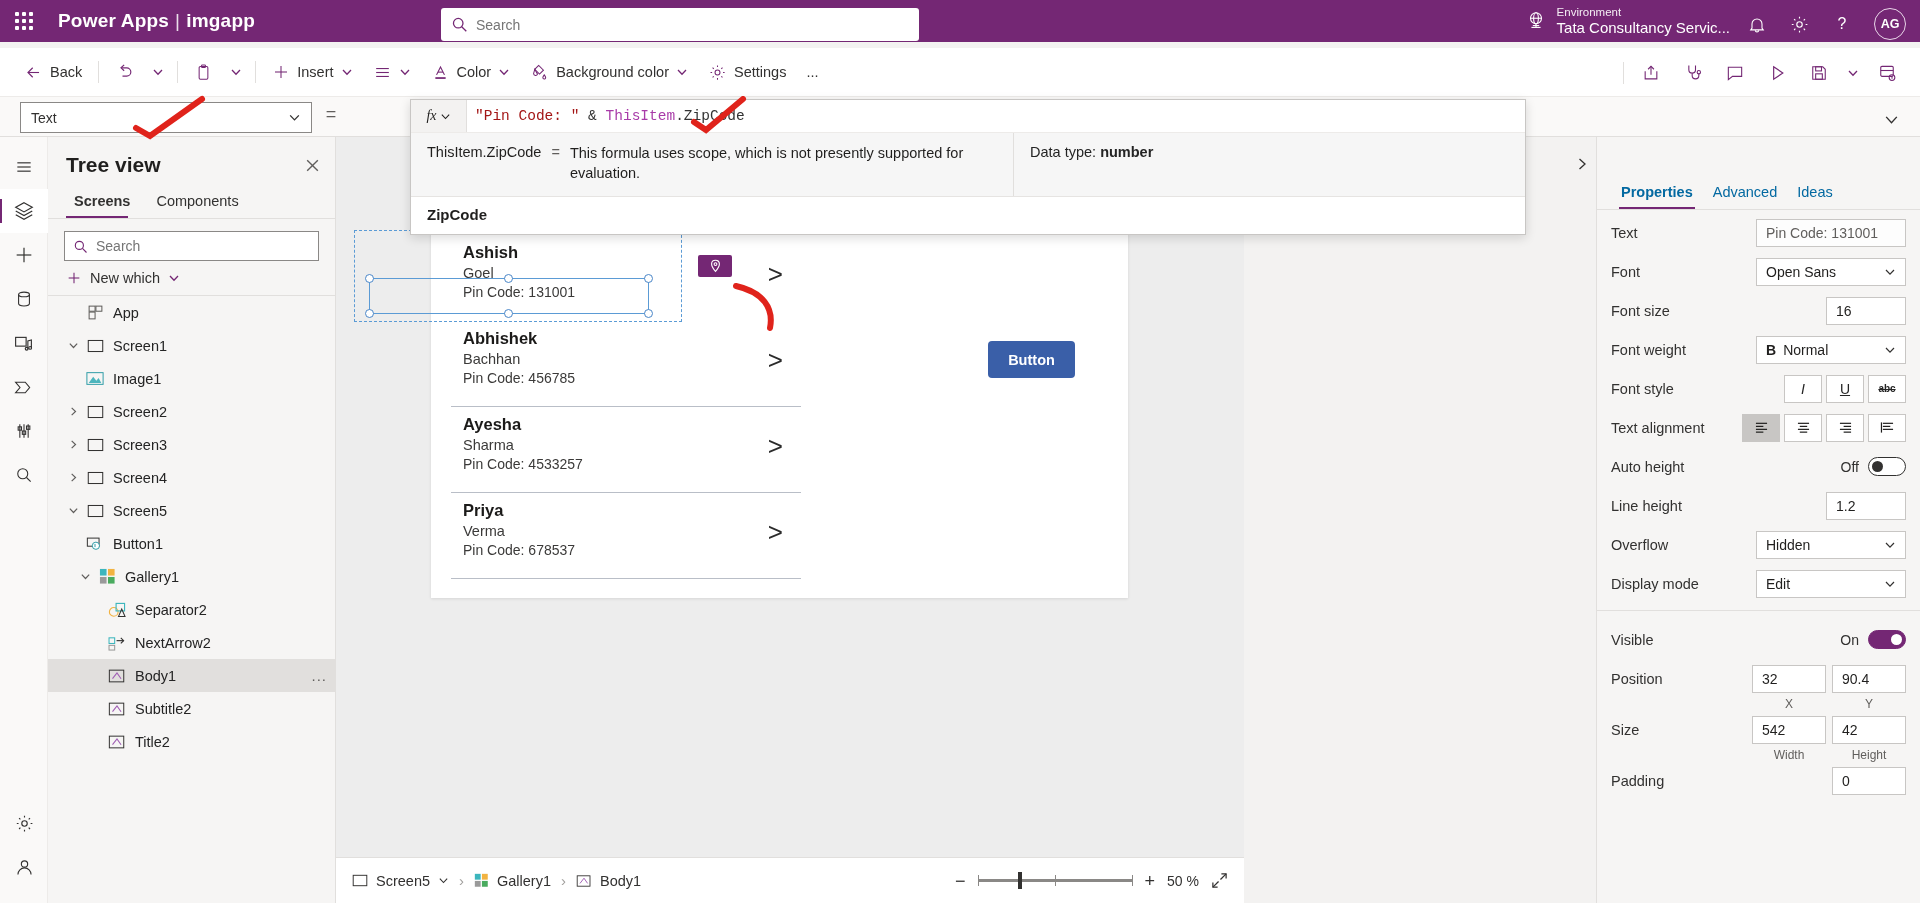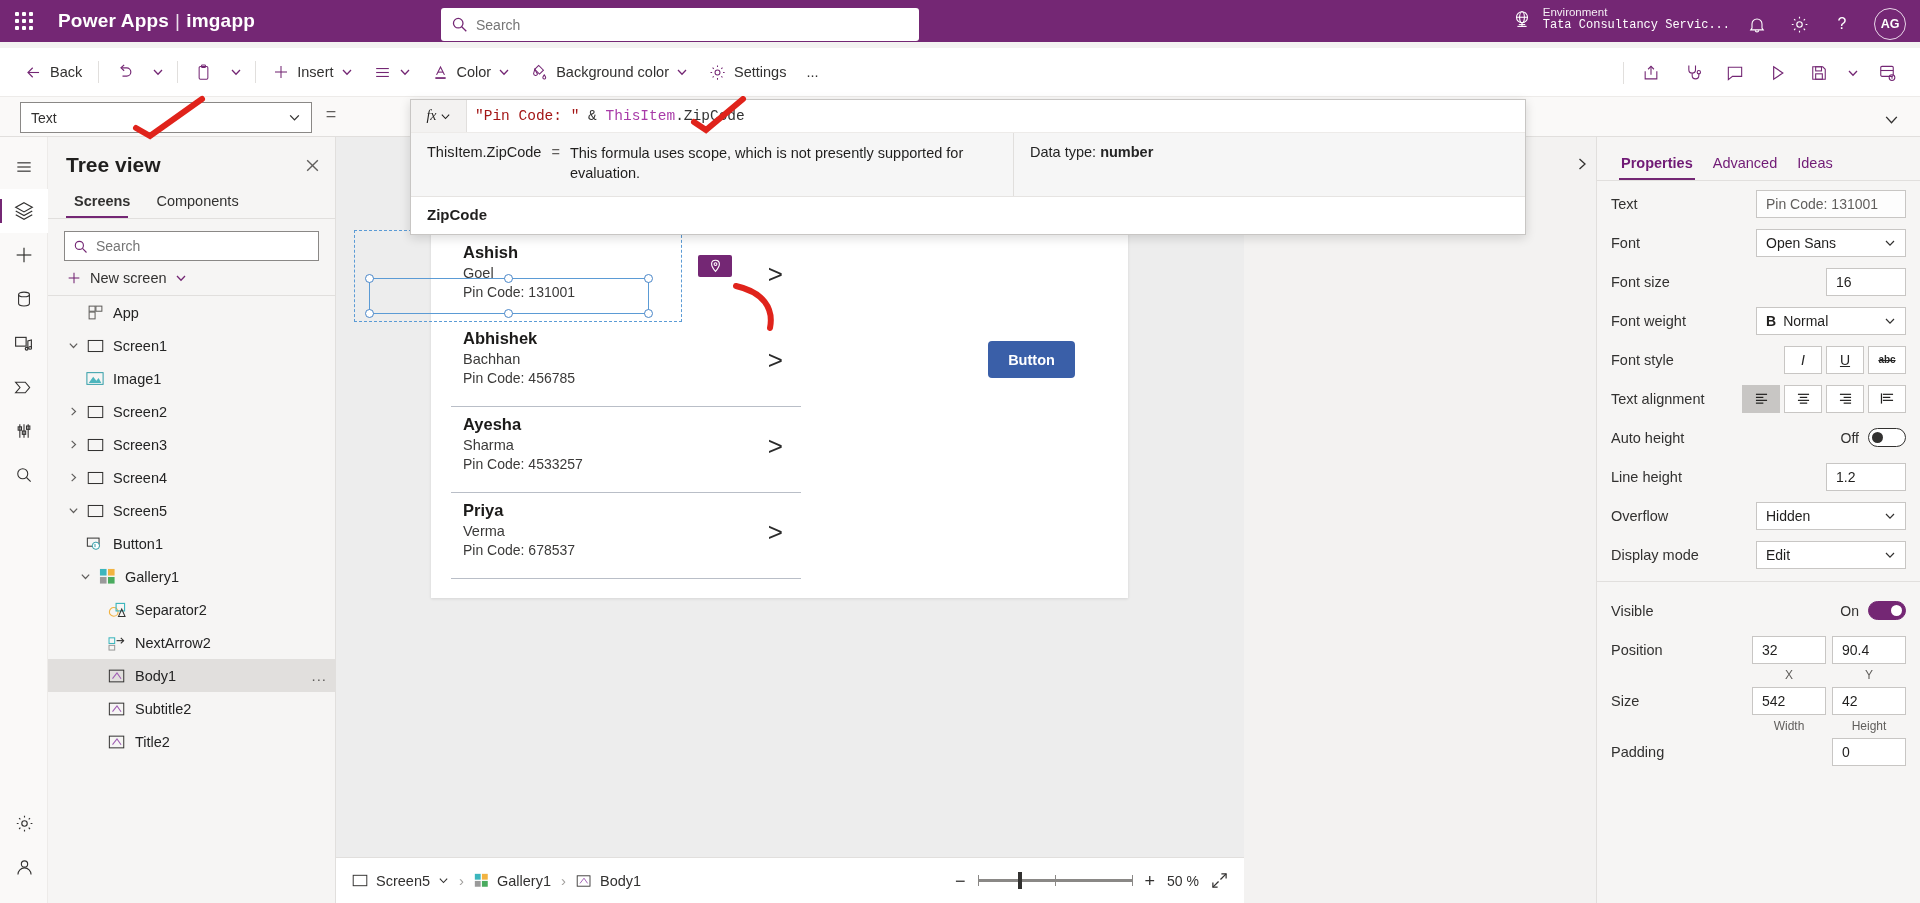--- a/index.html
+++ b/index.html
@@ -30,21 +30,21 @@
   #searchwrap .mag{ margin-right:8px; }
   #searchwrap input{
     border:0; outline:0; font-size:14px; color:#323130; width:100%;
     font-family:"Liberation Sans", sans-serif; background:transparent;
   }
   #env{
     position:absolute; right:190px; top:6px; display:flex; align-items:center; gap:10px;
   }
   #env .envtext{ line-height:1.15; }
   #env .envlbl{ font-size:11.5px; opacity:.92; }
-  #env .envval{ font-size:12px;font-family:Liberation Mono, monospace; }
+  #env .envval{ font-size:15px; }
   #topicons{ position:absolute; right:14px; top:0; height:48px; display:flex; align-items:center; gap:22px; }
   .tico{ cursor:pointer; display:flex; align-items:center; justify-content:center; }
   #avatar{
     width:32px;height:32px;border-radius:50%; border:1.4px solid #e9d6e9;
     display:flex;align-items:center;justify-content:center;font-size:12.5px;font-weight:600;
     background:#742774;
   }
 
   
   #cmdbar{
@@ -203,21 +203,21 @@
 
   
   .ann{ position:absolute; pointer-events:none; z-index:60; }
 
   
   #props{
     position:absolute; right:0; top:137px; width:324px; height:766px;
     background:#f6f5f4; border-left:1px solid #e1dfdd; overflow:hidden;
   }
   #ptabs{ display:flex; padding:12px 14px 0 14px; border-bottom:1px solid #e1dfdd; }
-  .ptab{ font-size:14.5px; color:#701a75; padding:6px 10px 9px 10px; cursor:pointer; position:relative; }
+  .ptab{ font-size:14.5px; color:#0369a1; padding:6px 10px 9px 10px; cursor:pointer; position:relative;margin-top:29px; }
   .ptab.sel{ font-weight:700; }
   .ptab.sel:after{ content:""; position:absolute; left:8px; right:8px; bottom:0; height:2.5px; background:#742774; }
   .prow{ display:flex; align-items:center; height:33px; padding:0 14px; margin-top:6px; }
   .plabel{ font-size:14.5px; color:#323130; flex:1; }
   .pfield{
     background:#fff; border:1px solid #c8c6c4; height:28px; display:flex; align-items:center;
     padding:0 9px; font-size:14px; color:#201f1e;
   }
   .pfield.readonly{ background:#fdfdfd; color:#605e5c; }
   .pfield.w150{ width:150px; } .pfield.w150 .cv{ margin-left:auto; }
@@ -607,21 +607,21 @@
         </svg>
     </span>
     <input placeholder="Search" style="">
   </div>
 
   <div id="newscreen">
     <svg width="16" height="16" viewBox="0 0 24 24" fill="none" stroke="#742774" stroke-width="1.6">
         <line x1="12" y1="4" x2="12" y2="20"></line>
         <line x1="4" y1="12" x2="20" y2="12"></line>
       </svg>
-    <span>New screen</span>
+    <span>New which</span>
     <svg width="12" height="12" viewBox="0 0 12 12" fill="none" stroke="#742774" stroke-width="1.3">
         <polyline points="2,4 6,8.2 10,4"></polyline>
       </svg>
   </div>
 
   <div id="treelist">
 
     <div class="trow ind0">
       <span class="chev"></span>
       <span class="tico">

